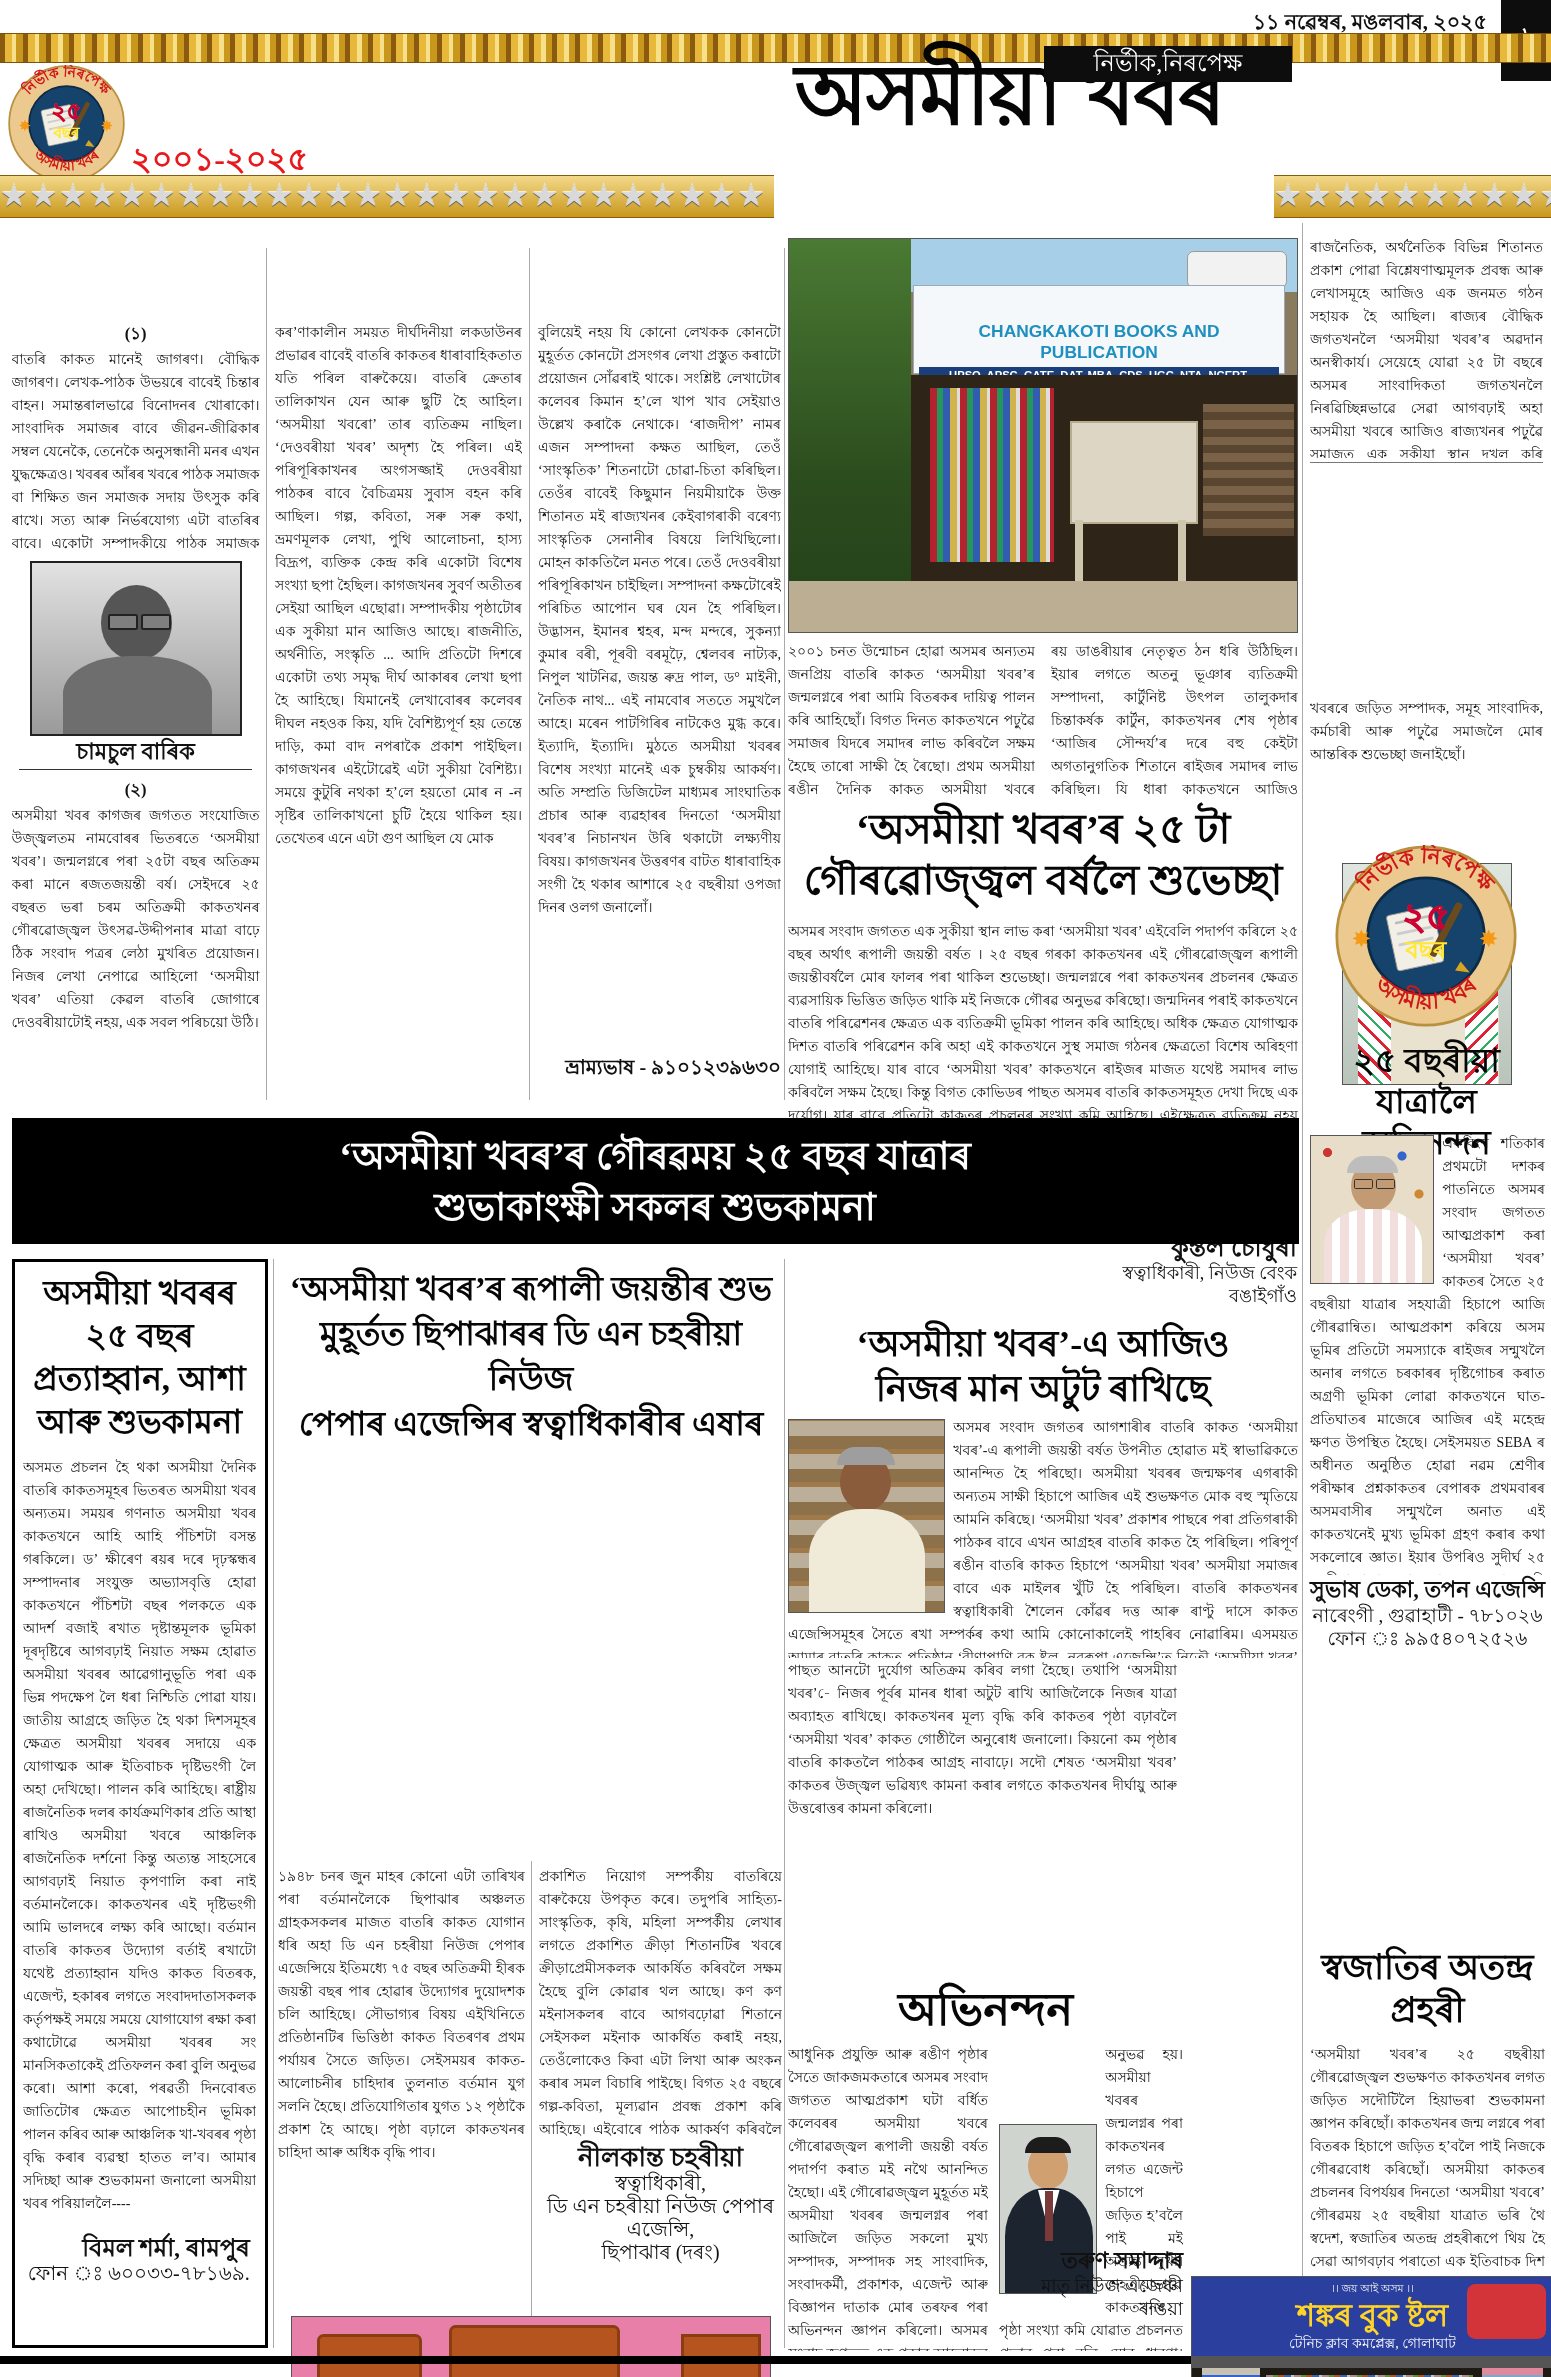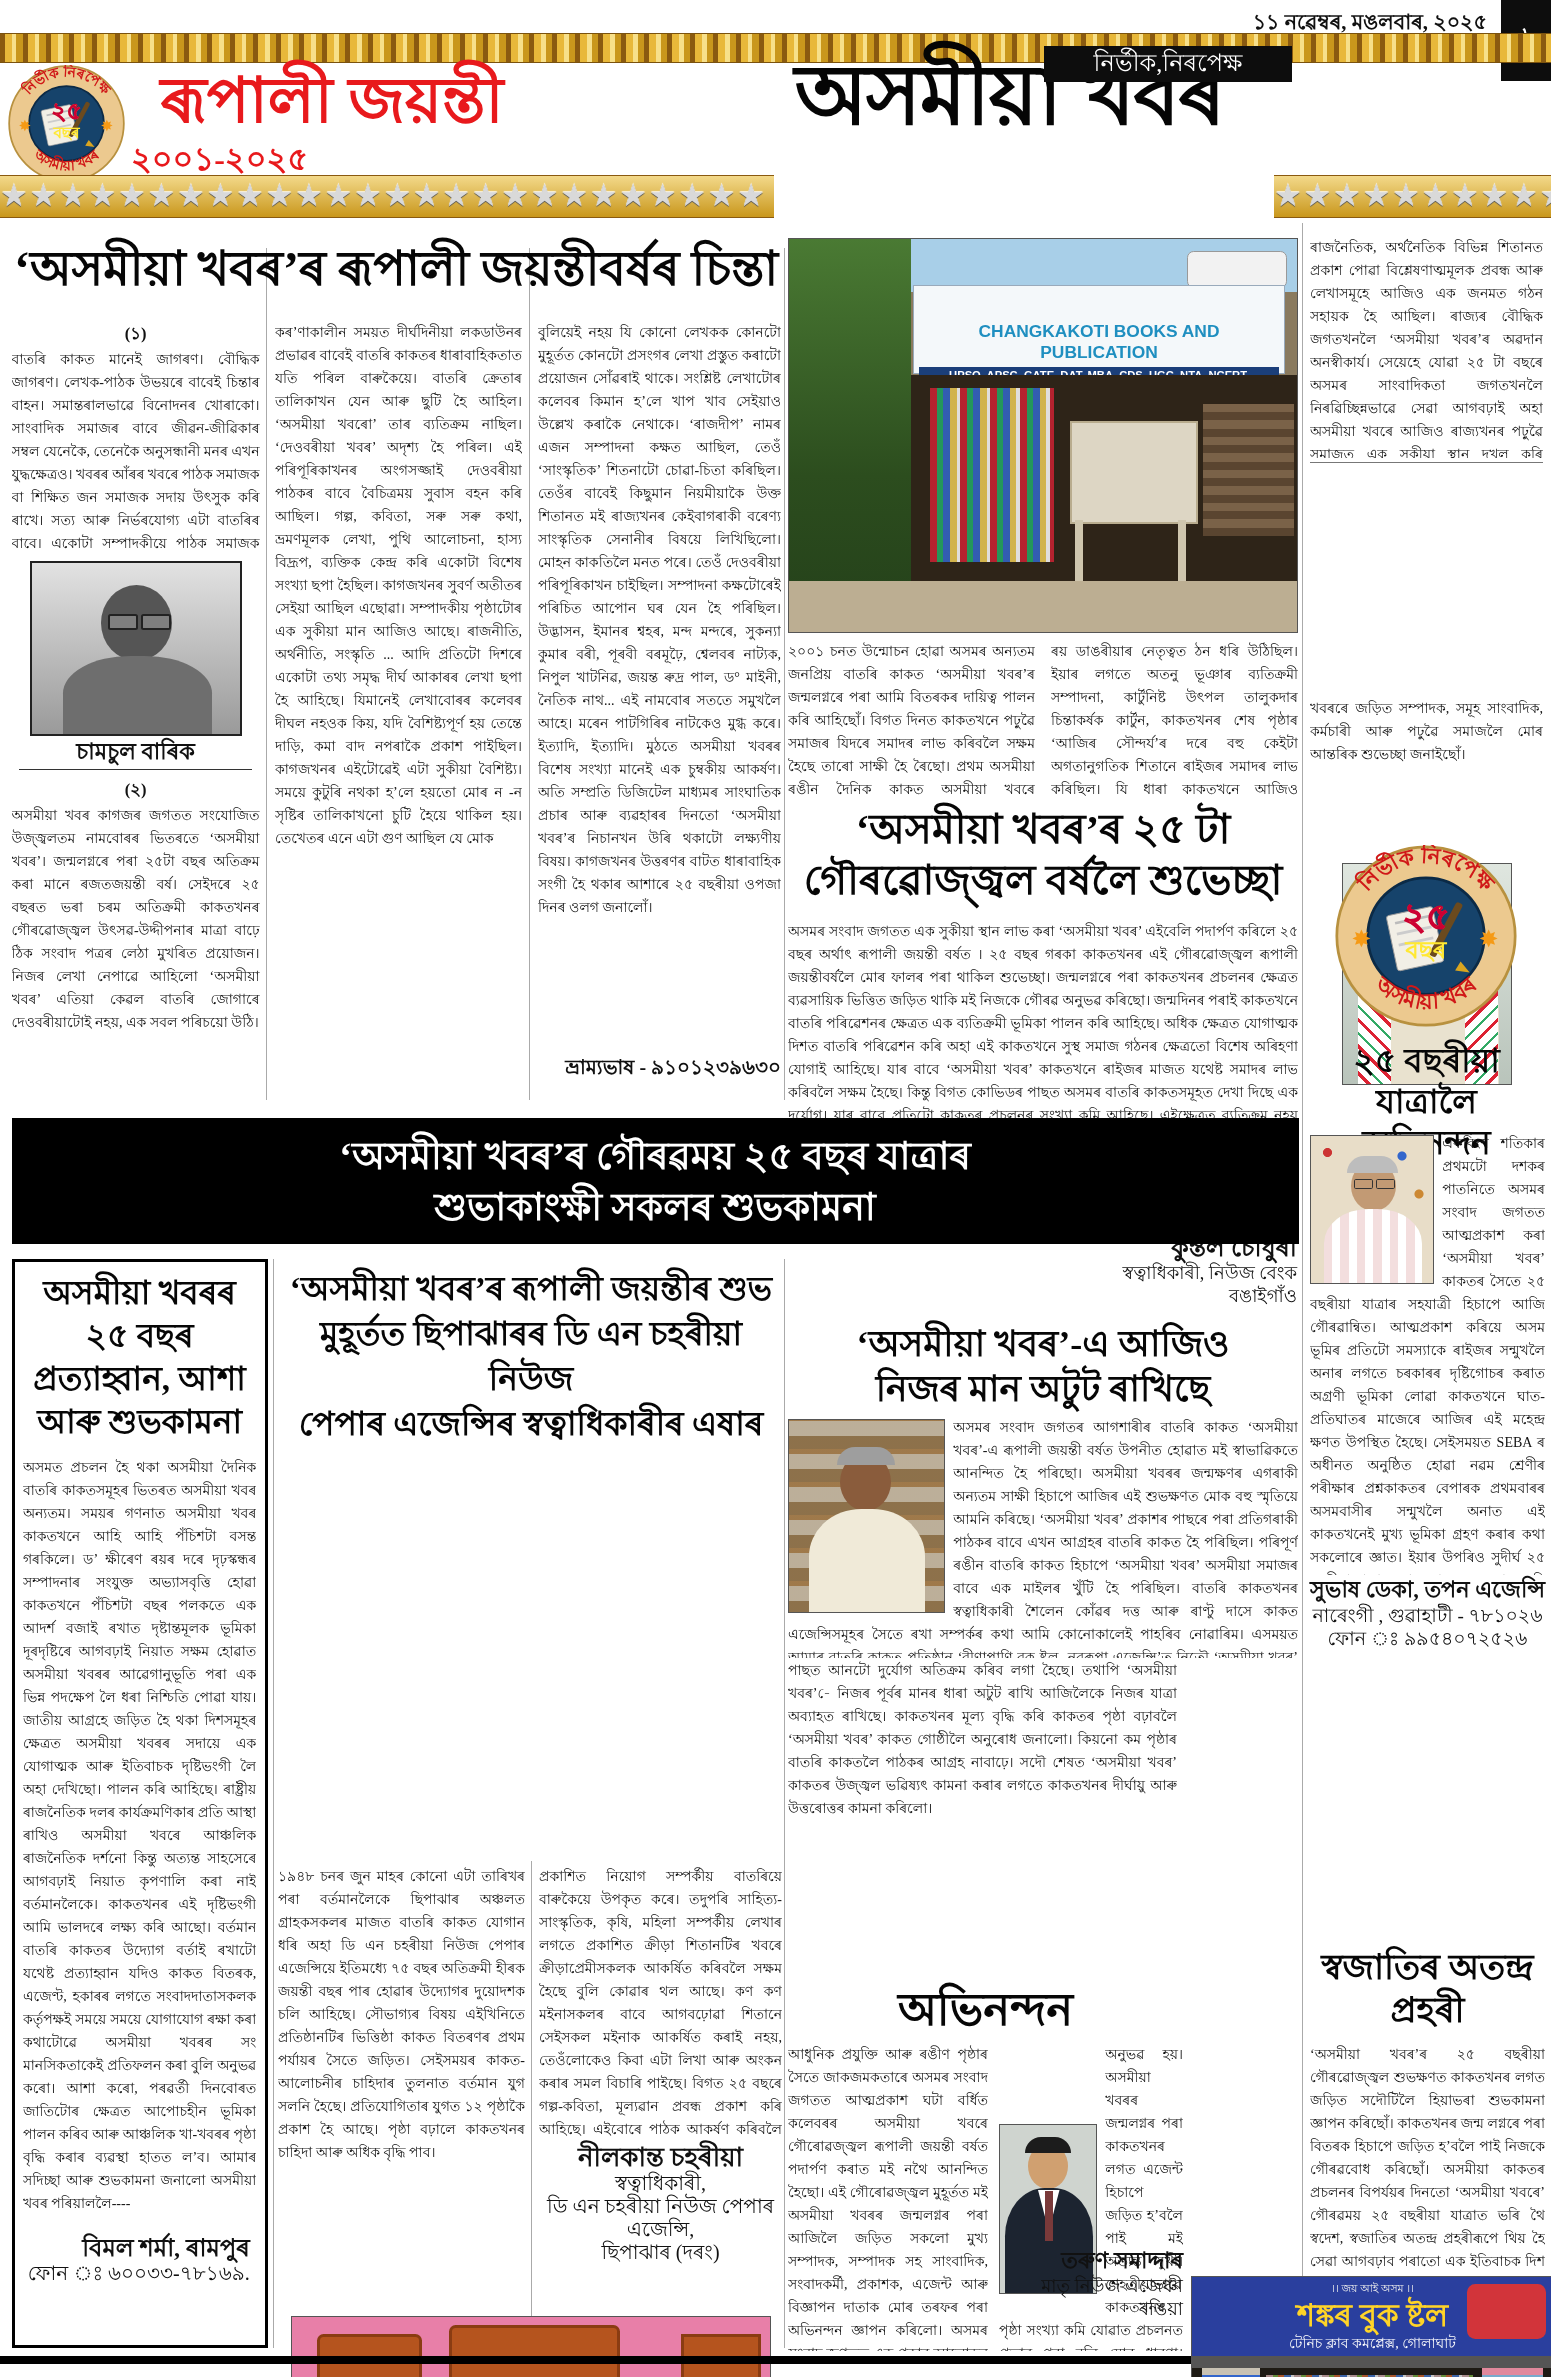--- a/index.html
+++ b/index.html
@@ -72,21 +72,20 @@
   <div id="date-line" class="abs">১১ নৱেম্বৰ, মঙলবাৰ, ২০২৫</div>
   <div id="page-box" class="abs">
     <span>৬</span>
   </div>
   <div id="gold1" class="abs goldstrip"></div>
 
   <div id="tagline-box" class="abs">
     <span>নিৰ্ভীক,নিৰপেক্ষ</span>
   </div>
   <div id="paper-name" class="abs">অসমীয়া খবৰ</div>
-  <div id="jubilee-title" class="abs">ৰূপালী জয়ন্তী</div>
   <div id="jubilee-years" class="abs">২০০১-২০২৫</div>
 
   <div class="abs" style="left:8.3px;top:65px;width:117px;height:117px;">
     <svg class="logo" width="117" height="117" viewBox="0 0 200 200">
       <circle cx="100" cy="100" r="98" fill="#ecc98f" stroke="#b8913f" stroke-width="3"></circle>
       <circle cx="100" cy="100" r="64" fill="#16436b"></circle>
       <circle cx="100" cy="100" r="64" fill="none" stroke="#0b2a46" stroke-width="3"></circle>
       <defs>
         <path id="arcTop1" d="M 100,100 m -80,0 a 80,80 0 1,1 160,0"></path>
         <path id="arcBot1" d="M 100,100 m -80,0 a 80,80 0 1,0 160,0"></path>
@@ -114,21 +113,20 @@
   <div id="stars-right" class="abs starstrip">★★★★★★★★★★</div>
 
   <div class="vrule" style="left:266px;top:248px;height:852px;"></div>
   <div class="vrule" style="left:529px;top:248px;height:852px;"></div>
   <div class="vrule" style="left:784px;top:248px;height:852px;"></div>
   <div class="vrule" style="left:1302px;top:223px;height:2126px;"></div>
   <div class="vrule" style="left:273px;top:1259px;height:1089px;"></div>
   <div class="vrule" style="left:784px;top:1259px;height:1089px;"></div>
   <div class="vrule" style="left:531px;top:1861px;height:463px;"></div>
 
-  <div class="abs hl ctr" style="left:11.6px;top:242px;width:769px;font-size:48px;line-height:53px;">‘অসমীয়া খবৰ’ৰ ৰূপালী জয়ন্তীবৰ্ষৰ চিন্তা</div>
 
   <div class="abs ov" style="left:11.6px;top:321px;width:248px;height:765px;">
     <div class="ctr bold" style="font-size:16.5px;">(১)</div>
     <div class="just ov" style="height:208px;">বাতৰি কাকত মানেই জাগৰণ। বৌদ্ধিক জাগৰণ। লেখক-পাঠক উভয়ৰে বাবেই চিন্তাৰ বাহন। সমান্তৰালভাৱে বিনোদনৰ খোৰাকো। সাংবাদিক সমাজৰ বাবে জীৱন-জীৱিকাৰ সম্বল যেনেকৈ, তেনেকৈ অনুসন্ধানী মনৰ এখন যুদ্ধক্ষেত্ৰও। খবৰৰ আঁৰৰ খবৰে পাঠক সমাজক বা শিক্ষিত জন সমাজক সদায় উৎসুক কৰি ৰাখে। সত্য আৰু নিৰ্ভৰযোগ্য এটা বাতৰিৰ বাবে। একোটা সম্পাদকীয়ে পাঠক সমাজক আলোকৰ সন্ধান দিব পাৰে।</div>
     <div class="photo" style="width:212px;height:175px;margin:5px auto 1.7px auto;border:2.5px solid #222;background:linear-gradient(#e2e2e2,#9a9a9a);">
       <div class="sil-head" style="left:69px;top:21.5px;width:71px;height:76px;background:#555;"></div>
       <div class="sil-body" style="left:31px;top:93px;width:149px;height:83px;background:#6e6e6e;"></div>
       <div class="abs" style="left:76px;top:51px;width:26.5px;height:11.6px;border:2.5px solid #222;border-radius:2.5px;background:rgba(255,255,255,.25);"></div>
       <div class="abs" style="left:109px;top:51px;width:26.5px;height:11.6px;border:2.5px solid #222;border-radius:2.5px;background:rgba(255,255,255,.25);"></div>
     </div>

